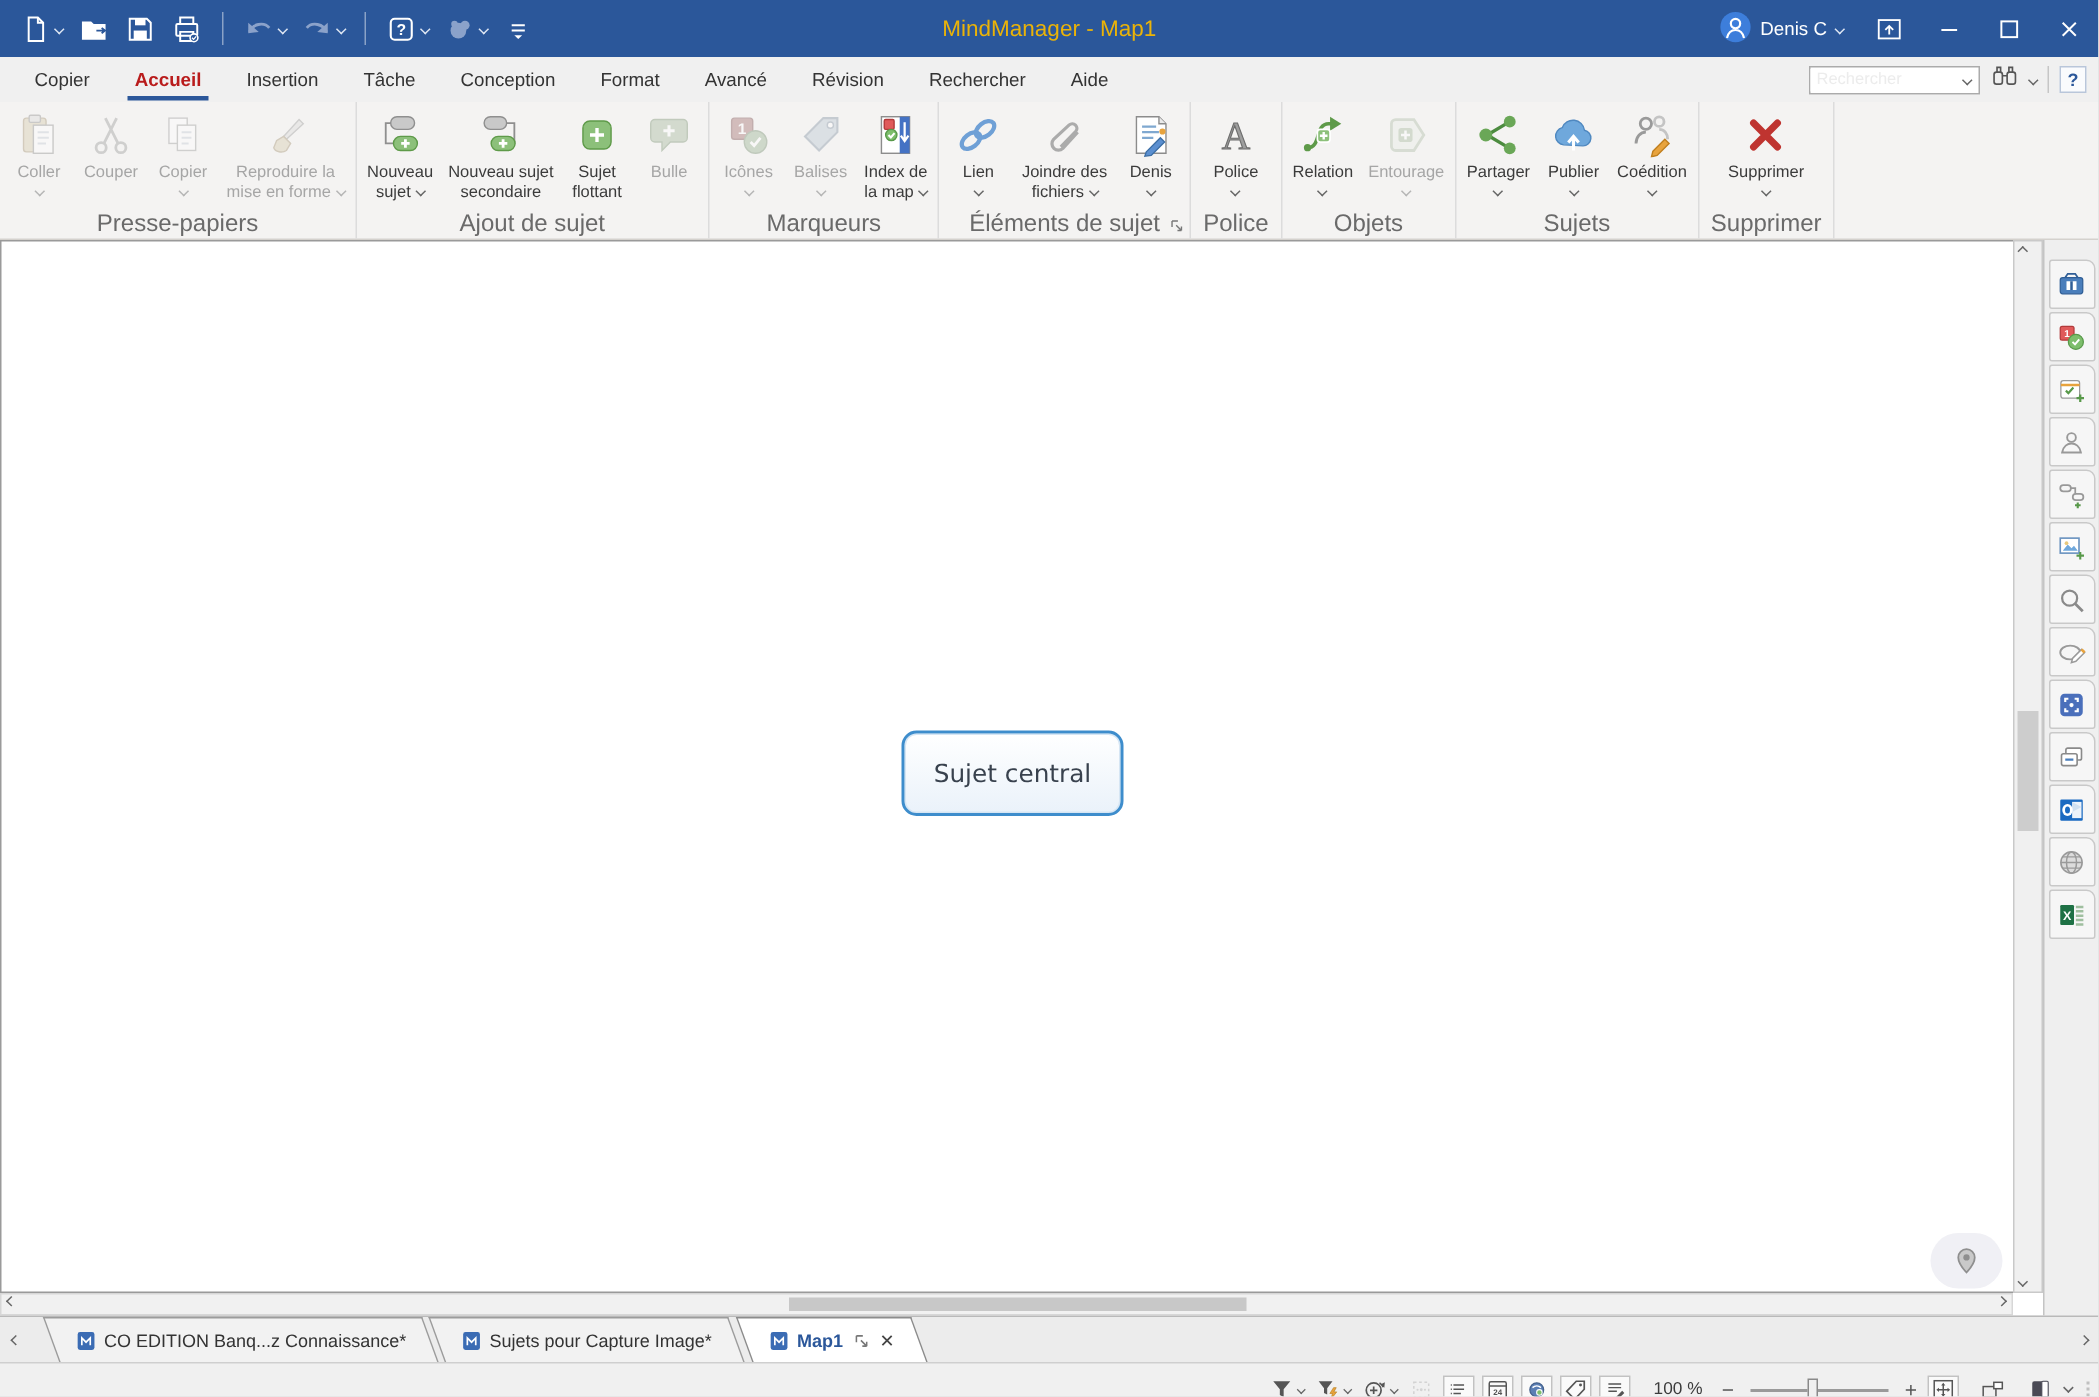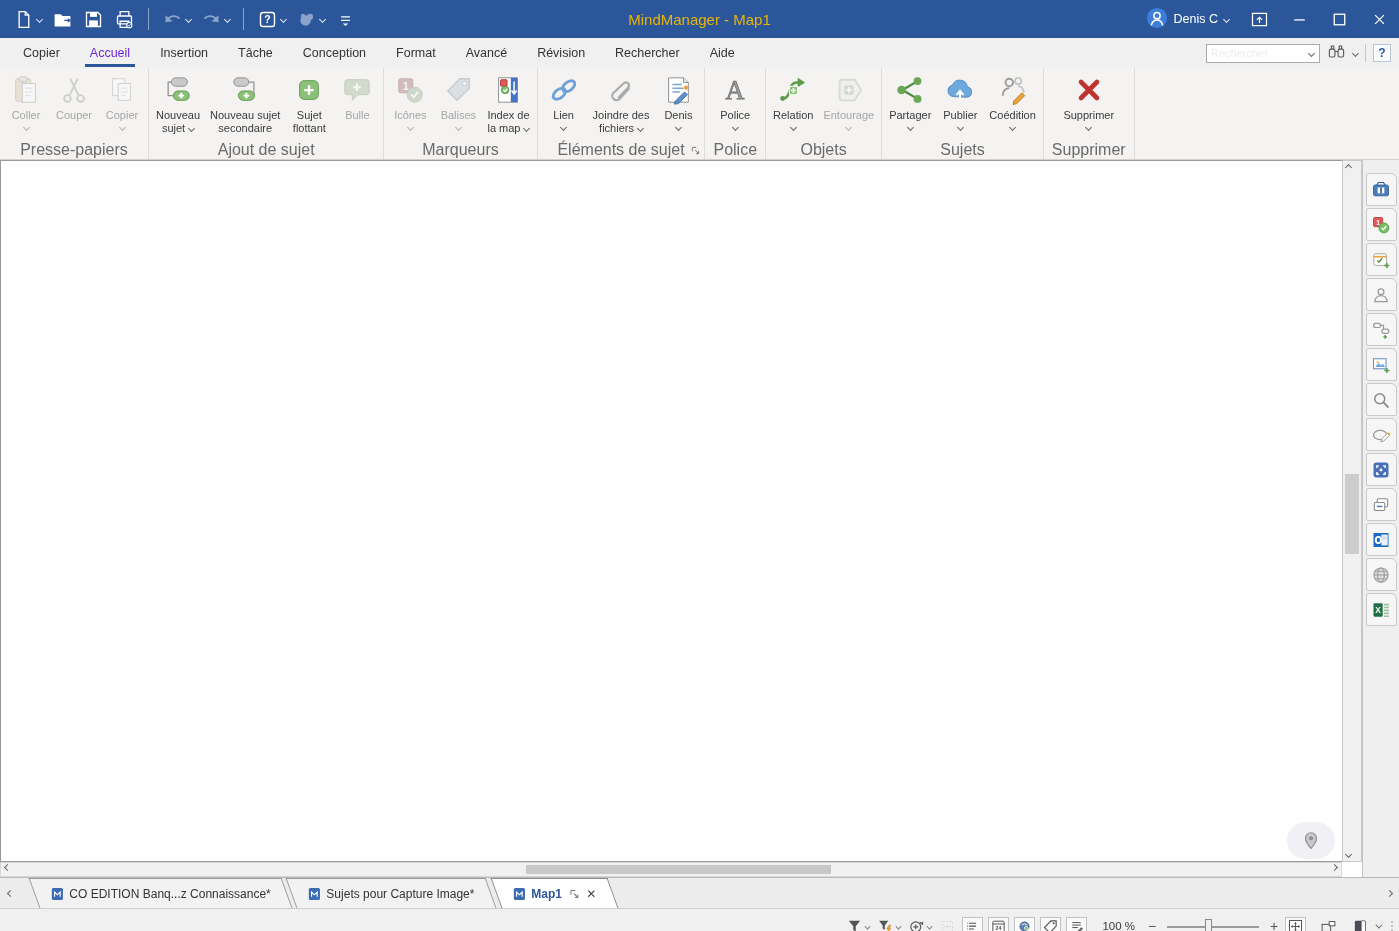--- a/index.html
+++ b/index.html
@@ -21,21 +21,21 @@
   .tb-right{ position:absolute; right:0; top:0; height:38px; display:flex; align-items:center; }
   .account{ display:flex; align-items:center; gap:6px; padding:0 10px; font-size:12.5px; }
   .account svg{ width:22px; height:22px; }
   .winbtn{ width:40px; height:38px; display:flex; align-items:center; justify-content:center; }
   .winbtn svg{ width:21px; height:21px; }
   
   .menubar{ position:absolute; left:0; top:38px; width:100%; height:30px; background:#f0f0f0;
     display:flex; align-items:stretch; }
   .menu-tabs{ display:flex; align-items:stretch; padding-left:8px; }
   .mtab{ display:flex; align-items:center; padding:0 15px; font-size:12.5px; color:#333; position:relative; cursor:default; }
-  .mtab.active{ color:#6d28d9; font-weight:normal; }
+  .mtab.active{ color:#b91c1c; font-weight:bold; }
   .mtab.active::after{ content:""; position:absolute; left:10px; right:10px; bottom:1px; height:3px; background:#2b579a; }
   .menu-right{ margin-left:auto; display:flex; align-items:center; gap:7px; padding-right:8px; }
   .searchbox{ width:114px; height:19px; border:1px solid #ababab; background:#fff; position:relative; display:flex; align-items:center; }
   .searchbox input{ border:none; outline:none; width:96px; height:15px; font-size:11px; padding-left:4px; font-family:"Liberation Sans",sans-serif; }
   .searchbox input::placeholder{ color:#ececec; }
   .searchbox .chev{ position:absolute; right:5px; top:6px; }
   .menu-right svg{ width:19px; height:19px; }
   .help-q{ width:18px; height:18px; border:1px solid #b9c6da; color:#2b579a; font-weight:bold; font-size:12px;
     display:flex; align-items:center; justify-content:center; background:#fafbfd; }
   .vr{ width:1px; height:18px; background:#c6c6c6; }
@@ -318,20 +318,34 @@
                   </svg>
                 </span>
               </div>
               <div class="rlabel">
                 <div>Copier</div>
               </div>
               <div class="chevrow">
                 <span class="chev"></span>
               </div>
             </div>
+            <div class="rbtn disabled">
+              <div class="ricon">
+                <span style="display: inline-flex; align-items: center;">
+                  <svg viewBox="0 0 32 32" xmlns="http://www.w3.org/2000/svg">
+                    <path d="M15 17 26 5l3 3-12 11z" fill="#d9d9d9" stroke="#9a9a9a"></path>
+                    <path d="M10 20l5-3 5 5-3 5c-3 2-8 1-9-2z" fill="#e8c97e" stroke="#b98f3e"></path>
+                  </svg>
+                </span>
+              </div>
+              <div class="rlabel">
+                <div>Reproduire la</div>
+                <div>mise en forme<span class="chev inline"></span></div>
+              </div>
+            </div>
           </div>
           <div class="glabel">Presse-papiers</div>
         </div>
         <div class="rgroup">
           <div class="rbuttons">
             <div class="rbtn">
               <div class="ricon">
                 <span style="display: inline-flex; align-items: center;">
                   <svg viewBox="0 0 32 32" xmlns="http://www.w3.org/2000/svg">
                     <rect x="9" y="3" width="17" height="9" rx="4.5" fill="#c9c9c9" stroke="#8f8f8f"></rect>
@@ -645,20 +659,21 @@
               </div>
             </div>
           </div>
           <div class="glabel">Supprimer</div>
         </div>
       </div>
   </div>
 
   <div class="canvas-wrap">
     <div class="canvas">
+      <div class="topic">Sujet central</div>
       <div class="pinbtn" id="pin-slot">
           <span style="display: inline-flex; align-items: center;">
             <svg viewBox="0 0 24 24" xmlns="http://www.w3.org/2000/svg">
               <path d="M12 3a6 6 0 016 6c0 4.4-6 11-6 11S6 13.4 6 9a6 6 0 016-6z" fill="#c9c9c9" stroke="#8f8f8f" stroke-width="1.3"></path>
               <circle cx="12" cy="9" r="2.3" fill="#8f8f8f"></circle>
             </svg>
           </span>
         </div>
     </div>
     <div class="vscroll">

